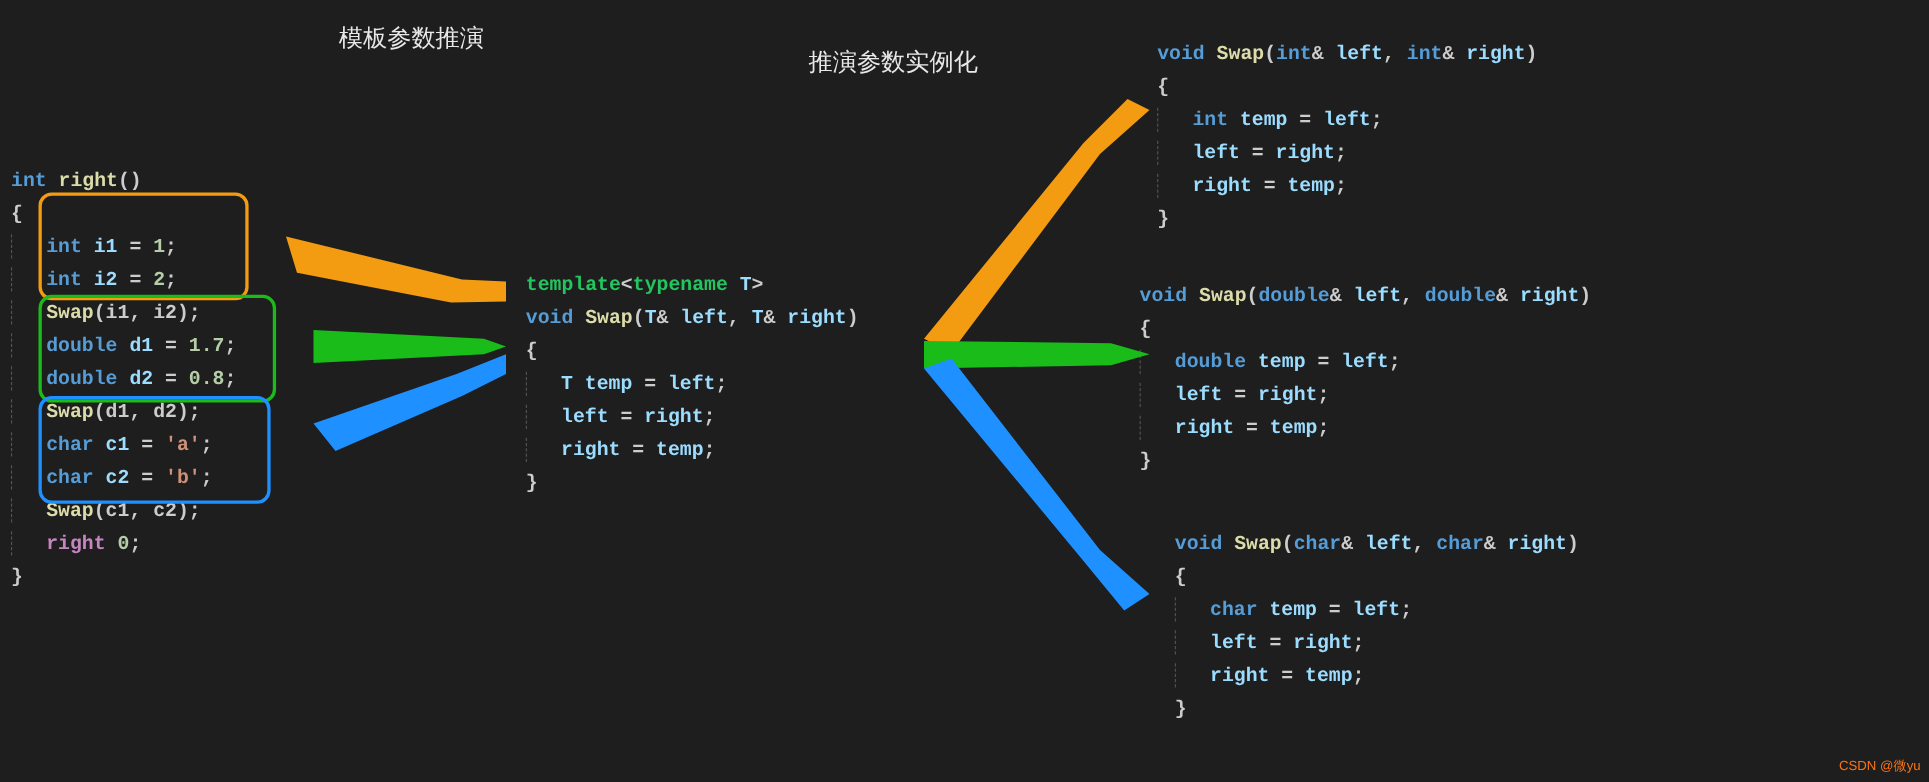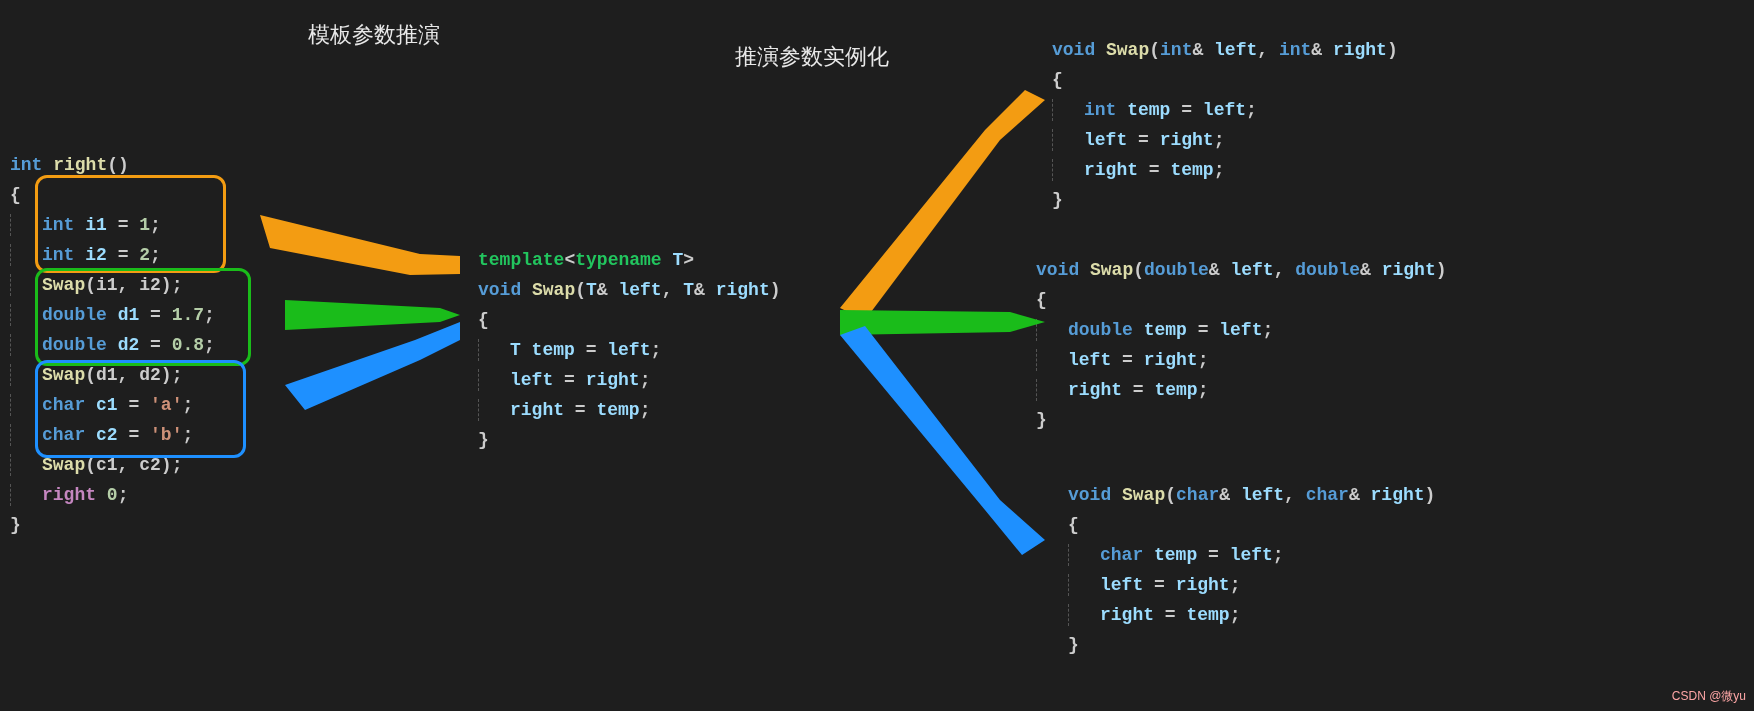--- a/index.html
+++ b/index.html
@@ -52,21 +52,21 @@
   .box-orange { border-color: #f39c12; }
   .box-green  { border-color: #1abc1a; }
   .box-blue   { border-color: #1e90ff; }
 
   .watermark {
     position:absolute;
     right: 8px;
     bottom: 6px;
     font-family: sans-serif;
     font-size: 12px;
-    color: #fca5a5;
+    color: #f97316;
   }
 </style>
 </head>
 <body>
 
 <div class="heading" style="left:280px; top:20px;margin-left:28px;">模板参数推演</div>
 <div class="heading" style="left:735px; top:20px;margin-top:22px;">推演参数实例化</div>
 
 <div class="code-block" style="left:10px; top:120px;">
 <span class="kw">int </span><span class="fn">right</span><span class="op">()</span>

